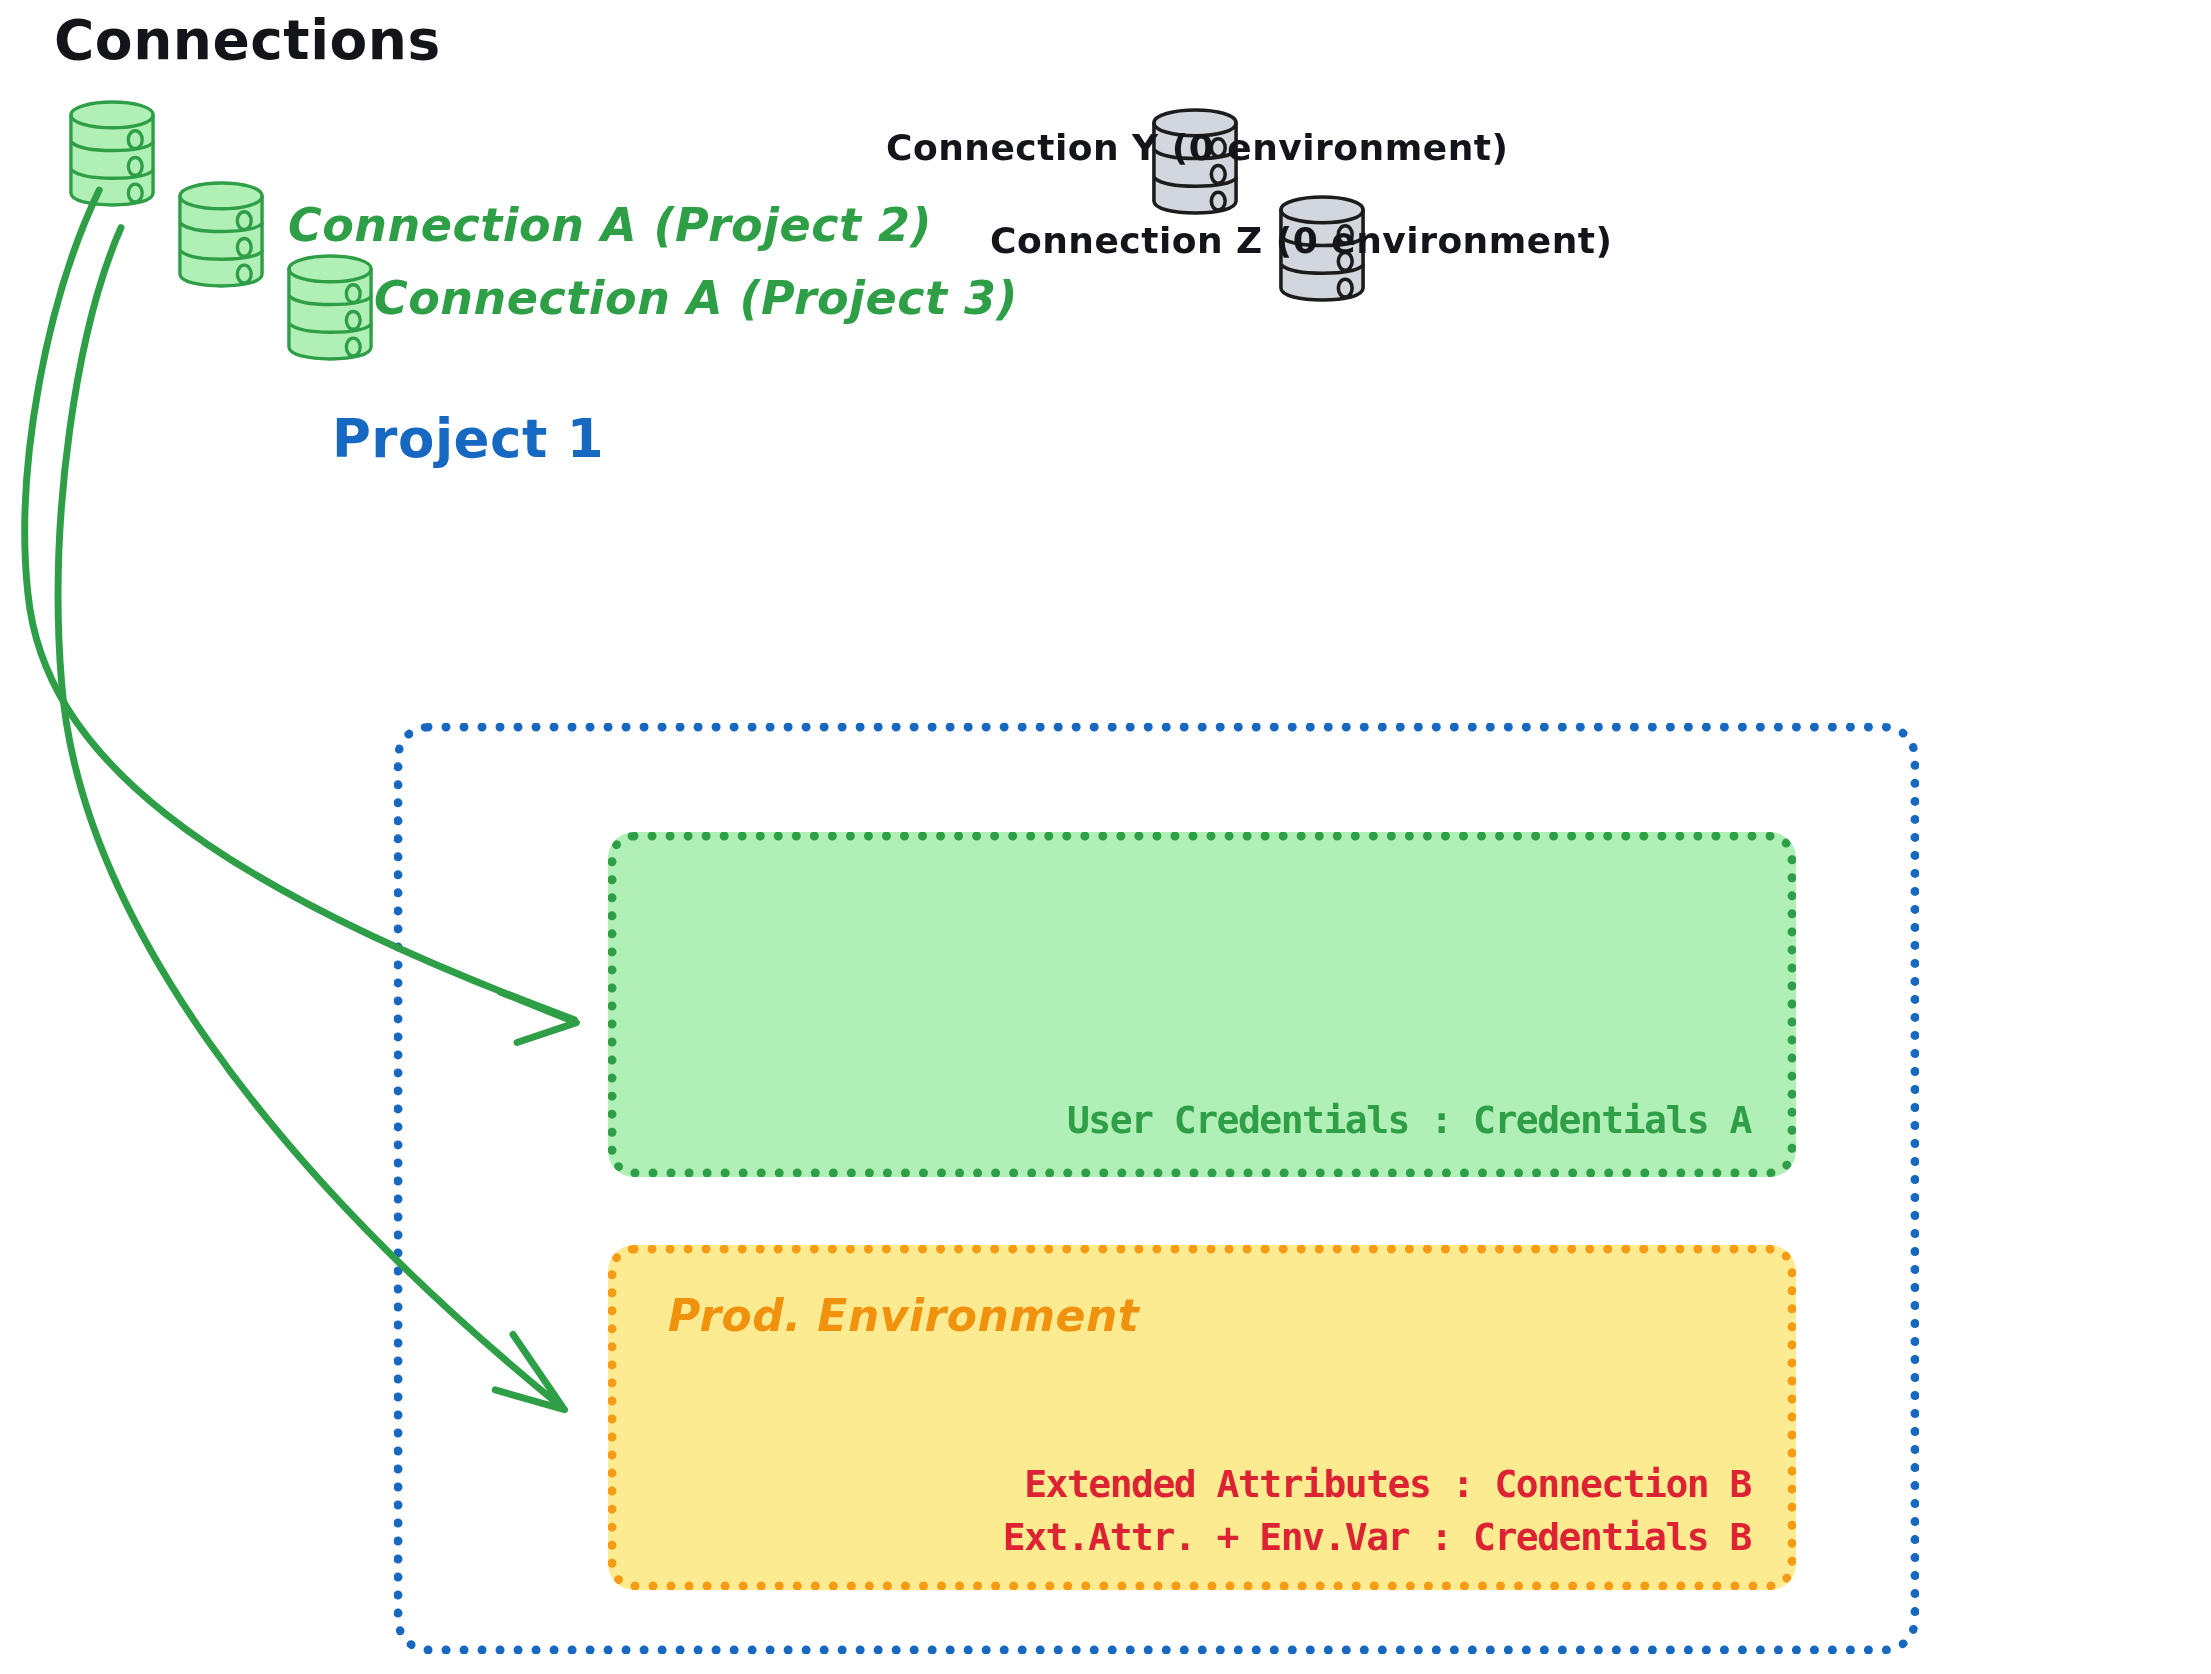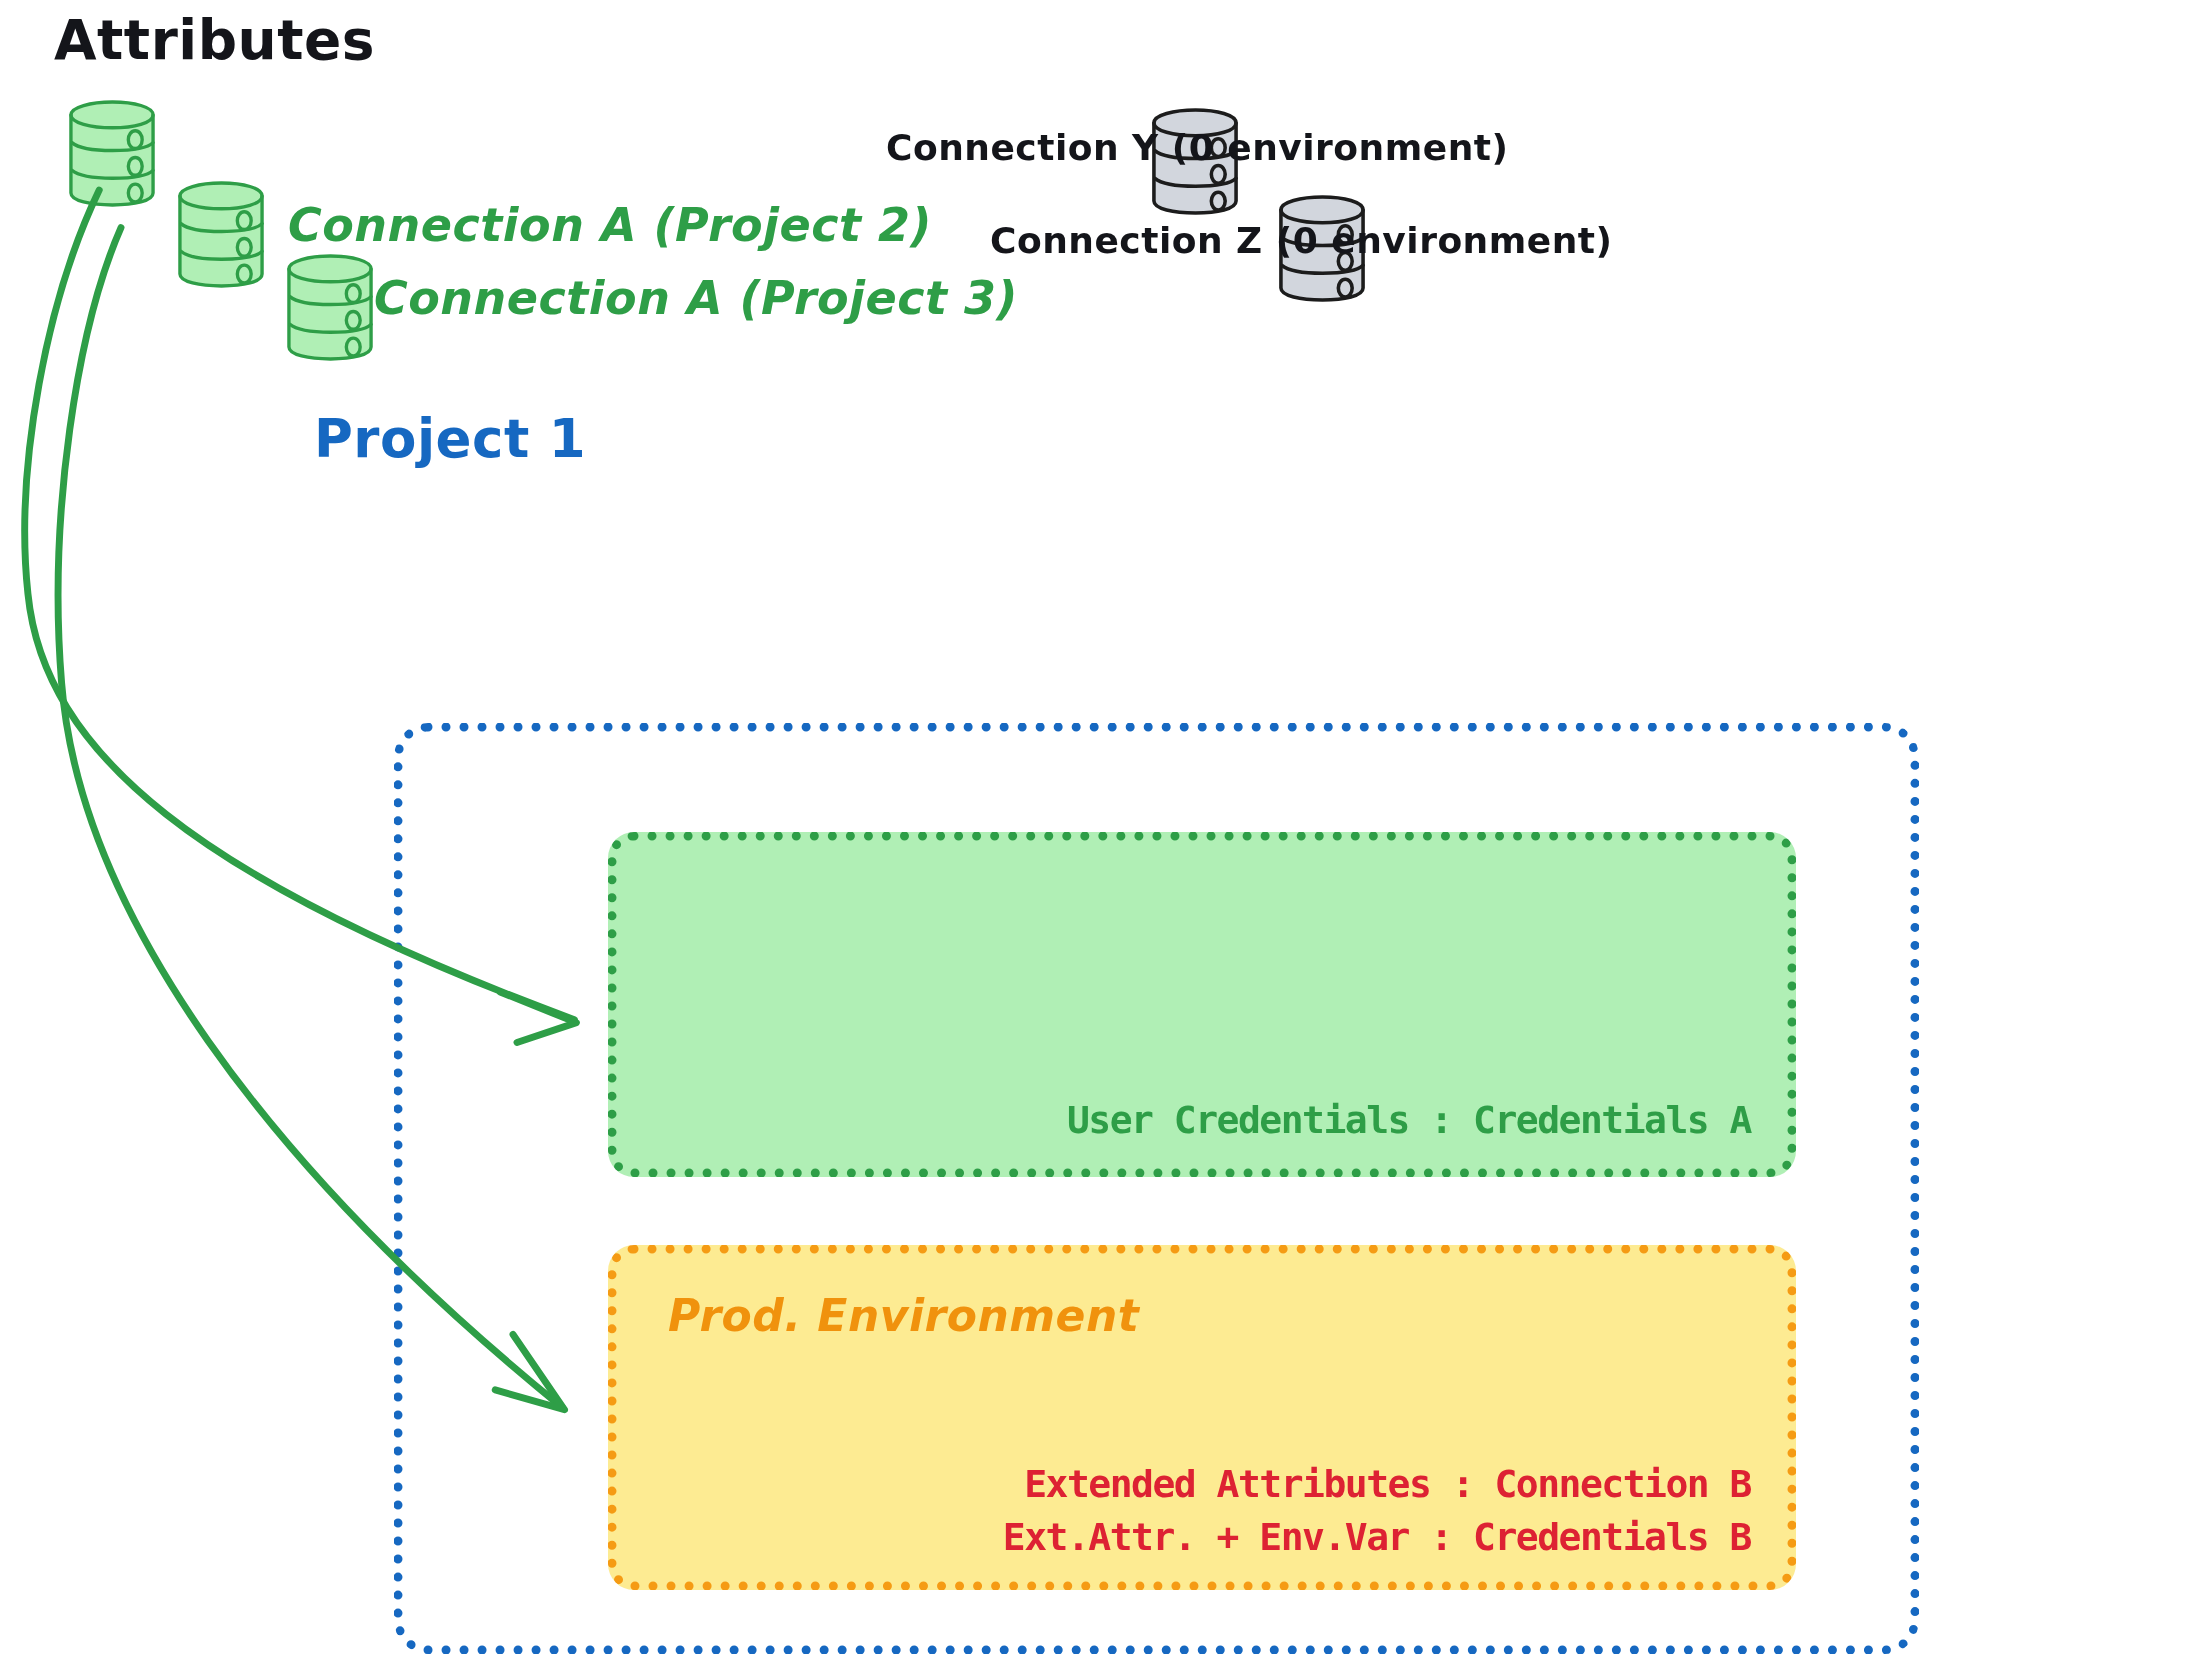--- a/index.html
+++ b/index.html
@@ -21,21 +21,21 @@
   .conn-label{ color:#2e9e47; font-size:46px; font-style:italic; }
   .conn-label-dark{ color:#14151a; font-size:36px; }
 
   #lblA1{ left:158px; top:121px; }
   #lblA2{ left:265px; top:198px;padding-left:23px; }
   #lblA3{ left:374px; top:271px; }
   #lblY{ left:886px; top:127px; }
   #lblZ{ left:990px; top:220px; }
 
   #project-title{
-    left:314px; top:408px; font-size:53px; color:#1668c1;
+    left:332px; top:408px; font-size:53px; color:#1668c1;
   }
 
   
   .box{ position:absolute; box-sizing:border-box; }
 
   #project-box{
     left:394px; top:723px; width:1525px; height:931px;
     border:9px dotted #1668c1;
     border-radius:34px;
     background:transparent;
@@ -71,21 +71,21 @@
 
   
   .db{ position:absolute; }
   .db svg{ display:block; overflow:visible; }
 </style>
 </head>
 <body>
 
 <div class="stage">
 
-  <div class="hand" id="title">Attributes</div>
+  <div class="hand" id="title">Connections</div>
 
   <div class="db" style="left:65px;top:99px;">
     <svg width="94" height="109" viewBox="0 0 95 110">
       <g fill="#b0efb5" stroke="#2e9e47" stroke-width="3.4" stroke-linecap="round" stroke-linejoin="round">
         <path d="M6 16 C6 8 26 3 48 3 C70 3 89 8 89 16 L89 95 C89 103 70 107 48 107 C26 107 6 103 6 95 Z"></path>
         <path d="M6 16 C6 24 26 29 48 29 C70 29 89 24 89 16" fill="none"></path>
         <path d="M7 44 C14 50 30 52 48 52 C66 52 83 50 89 44" fill="none"></path>
         <path d="M7 72 C14 78 30 80 48 80 C66 80 83 78 89 72" fill="none"></path>
         <ellipse cx="71" cy="41" rx="7" ry="9" fill="none"></ellipse>
         <ellipse cx="71" cy="68" rx="7" ry="9" fill="none"></ellipse>

